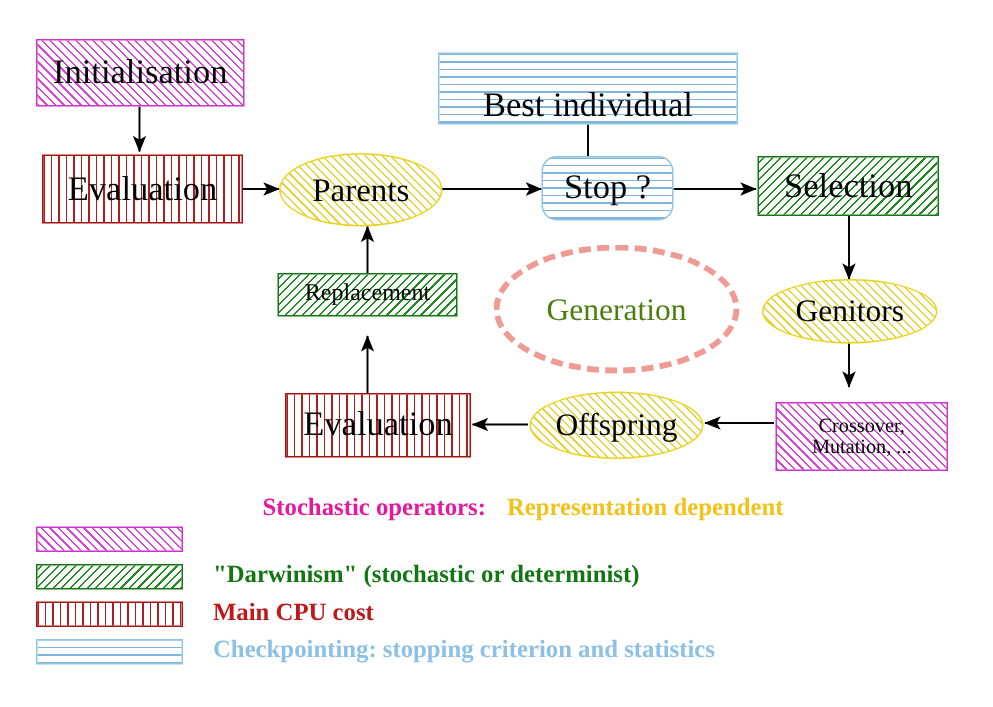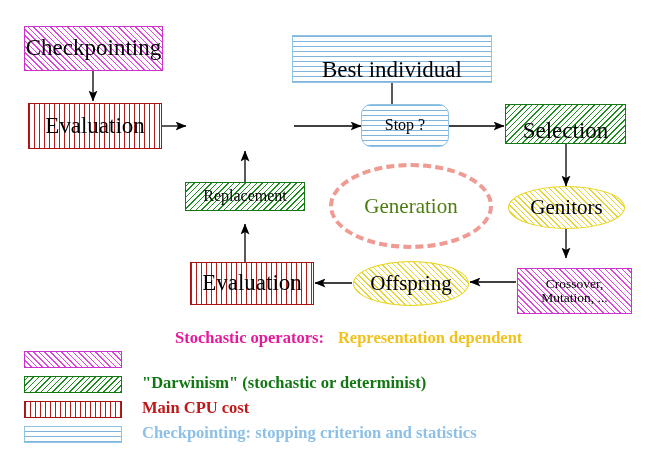--- a/index.html
+++ b/index.html
@@ -147,37 +147,40 @@
 
       <line x1="352" y1="283" x2="315" y2="283" marker-end="url(#ah)"></line>
 
       <line x1="245" y1="262" x2="245" y2="224" marker-end="url(#ah)"></line>
 
       <line x1="245" y1="182" x2="245" y2="151" marker-end="url(#ah)"></line>
     </g>
   </svg>
 
   <div class="node pat-magenta bd-magenta" style="left:24px; top:26px; width:139px; height:45px; font-size:23px;">
-    <span class="lbl">Checkpointing</span>
+    <span class="lbl">Initialisation</span>
   </div>
 
   <div class="node pat-red bd-red" style="left:28px; top:103px; width:134px; height:46px; font-size:23px;">
     <span class="lbl">Evaluation</span>
   </div>
 
+  <div class="node pat-yellow bd-yellow ellipse" style="left:186px; top:102px; width:109px; height:49px; font-size:22px;">
+    <span class="lbl">Parents</span>
+  </div>
 
   <div class="node pat-blue bd-blue" style="left:292px; top:35px; width:200px; height:48px; font-size:23px;align-items:flex-end;">
     <span class="lbl">Best individual</span>
   </div>
 
-  <div class="node pat-blue bd-blue rounded" style="left:361px; top:104px; width:88px; height:43px; font-size:16px;">
+  <div class="node pat-blue bd-blue rounded" style="left:361px; top:104px; width:88px; height:43px; font-size:23px;">
     <span class="lbl">Stop ?</span>
   </div>
 
-  <div class="node pat-green bd-green" style="left:505px; top:104px; width:121px; height:40px; font-size:23px;align-items:flex-end;">
+  <div class="node pat-green bd-green" style="left:505px; top:104px; width:121px; height:40px; font-size:23px;">
     <span class="lbl">Selection</span>
   </div>
 
   <div class="node pat-yellow bd-yellow ellipse" style="left:508px; top:186px; width:117px; height:43px; font-size:21px;">
     <span class="lbl">Genitors</span>
   </div>
 
   <div class="node pat-magenta bd-magenta" style="left:517px; top:268px; width:115px; height:46px; font-size:13.5px;">
     <span class="lbl">Crossover,
 Mutation, ...</span>

